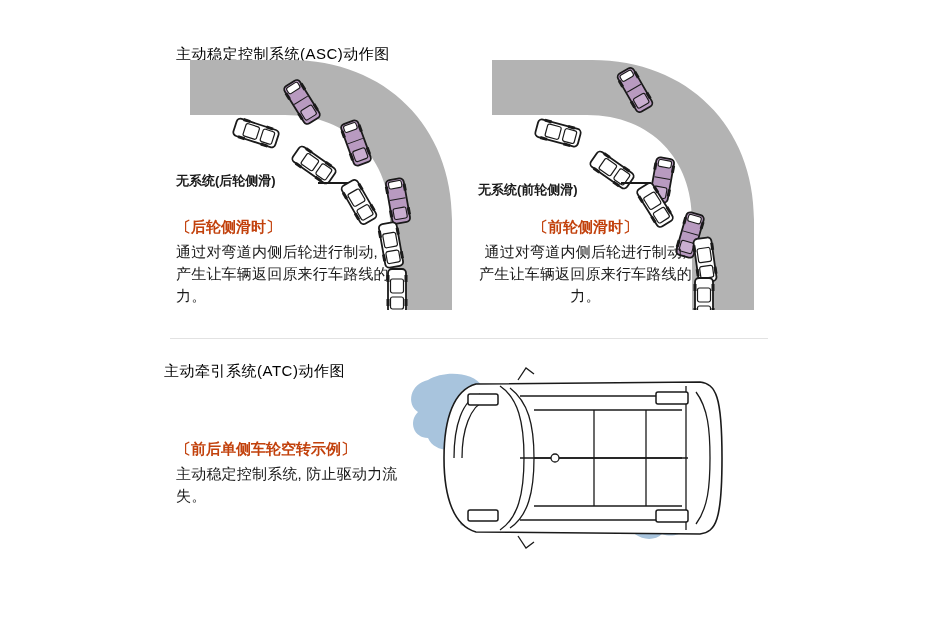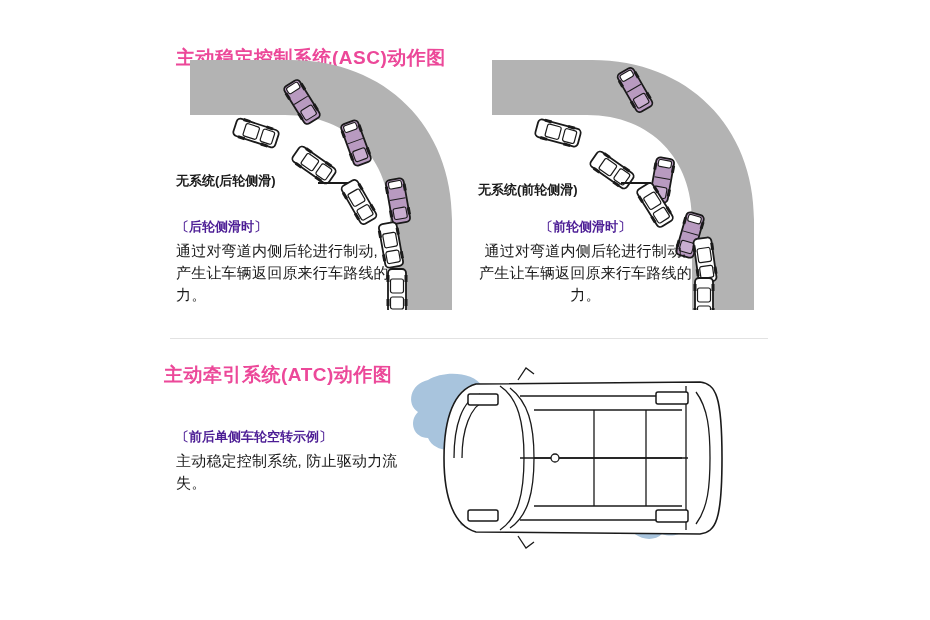--- a/index.html
+++ b/index.html
@@ -16,24 +16,24 @@
     color: #1a1a1a;
   }
   .page {
     position: absolute;
     inset: 0;
   }
 
   
   .section-title {
     position: absolute;
-    font-size: 19px;
-    font-weight: bold;
+    font-size: 15px;
+    font-weight: normal;
     letter-spacing: 0.5px;
-    color: #ec4899;
+    color: #000000;
     white-space: nowrap;
   }
   #asc-title { left: 176px; top: 45px; }
   #atc-title { left: 164px; top: 362px; }
 
   
   .callout {
     position: absolute;
     font-size: 13px;
     font-weight: bold;
@@ -50,36 +50,36 @@
   }
   #asc-left-leader  { left: 318px; top: 182px; width: 30px; }
   #asc-right-leader { left: 621px; top: 182px; width: 30px; }
 
   
   .text-block {
     position: absolute;
     width: 215px;
   }
   .tb-head {
-    font-size: 13px;
+    font-size: 15px;
     font-weight: bold;
-    color: #4c1d95;
+    color: #c2410c;
     margin: 0 0 4px 0;
     white-space: nowrap;
   }
   .tb-body {
     font-size: 15px;
     line-height: 1.45;
     color: #1a1a1a;
     margin: 0;
     letter-spacing: 0.2px;
   }
   #asc-left-text  { left: 176px; top: 218px; }
   #asc-right-text { left: 478px; top: 218px; text-align: center; }
-  #atc-text       { left: 176px; top: 428px; width: 240px; }
+  #atc-text       { left: 176px; top: 440px; width: 240px; }
 
   
   #divider {
     position: absolute;
     left: 170px;
     top: 338px;
     width: 598px;
     height: 1px;
     background: #e2e2e2;
   }

